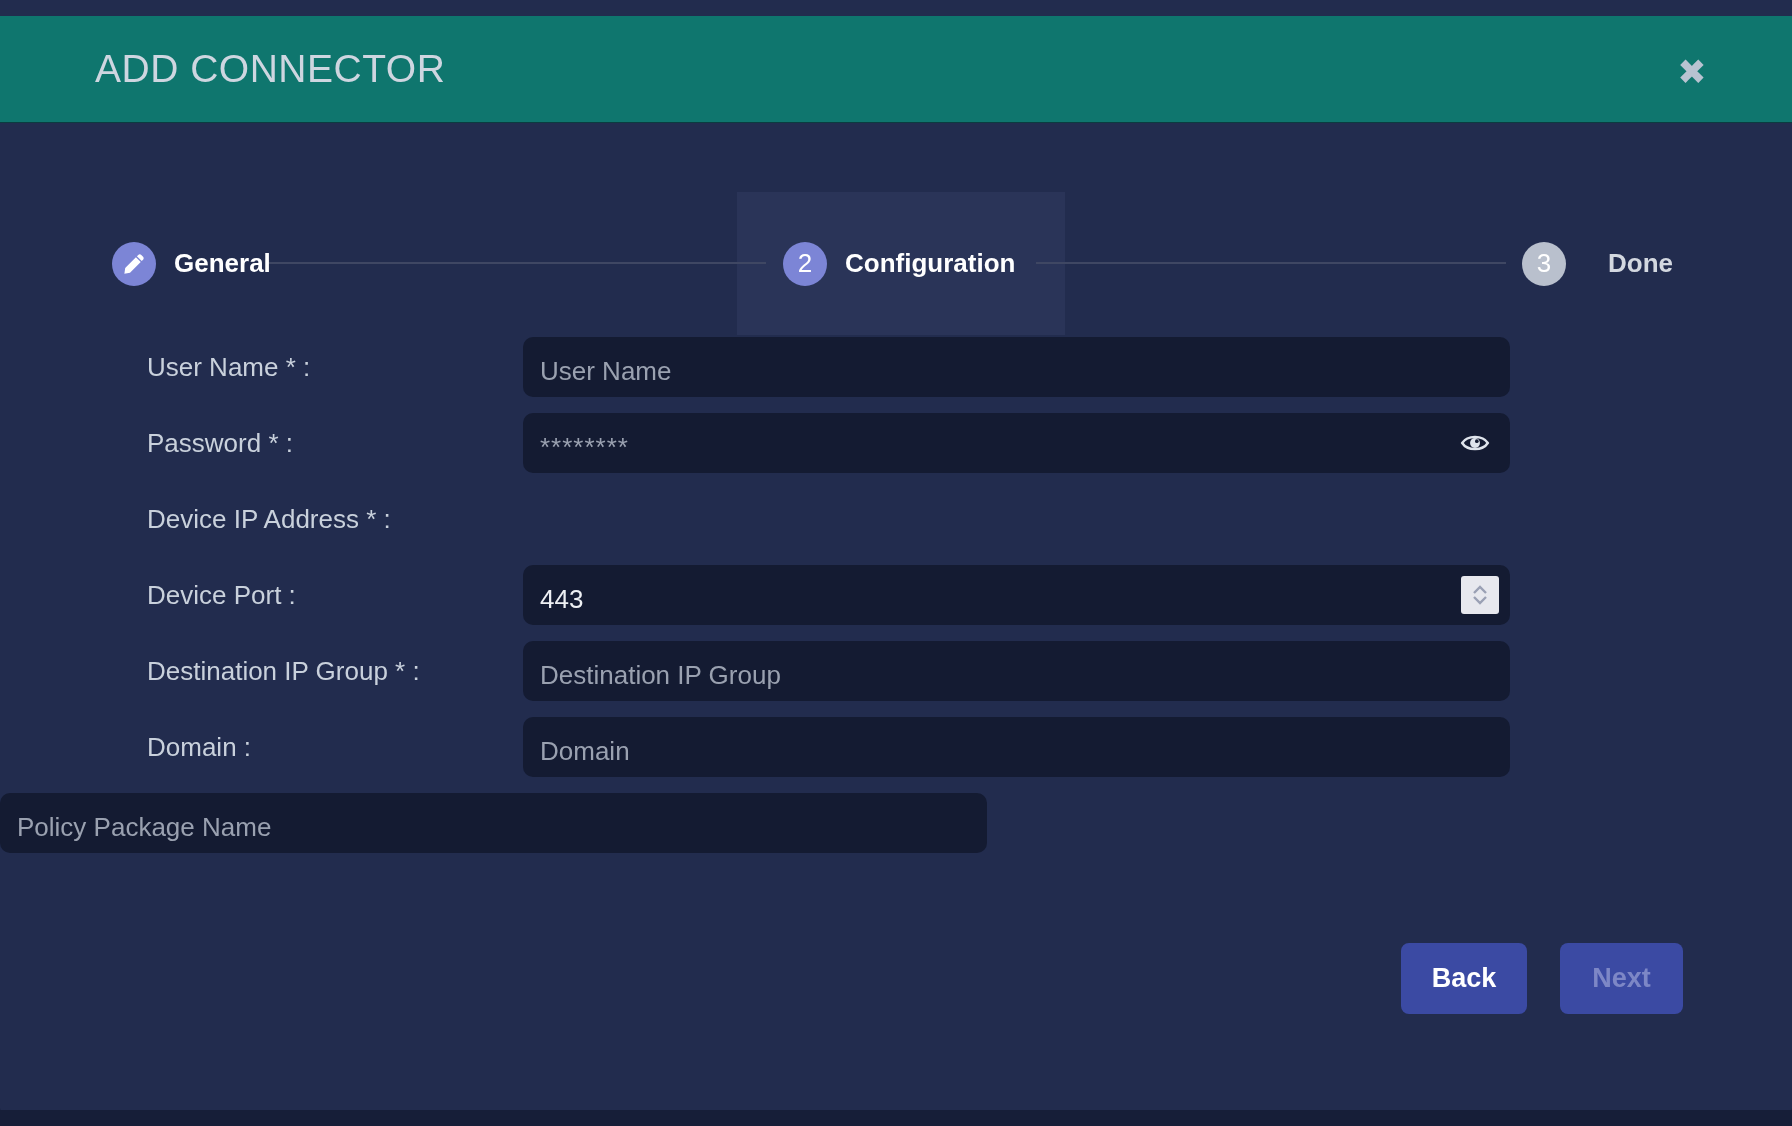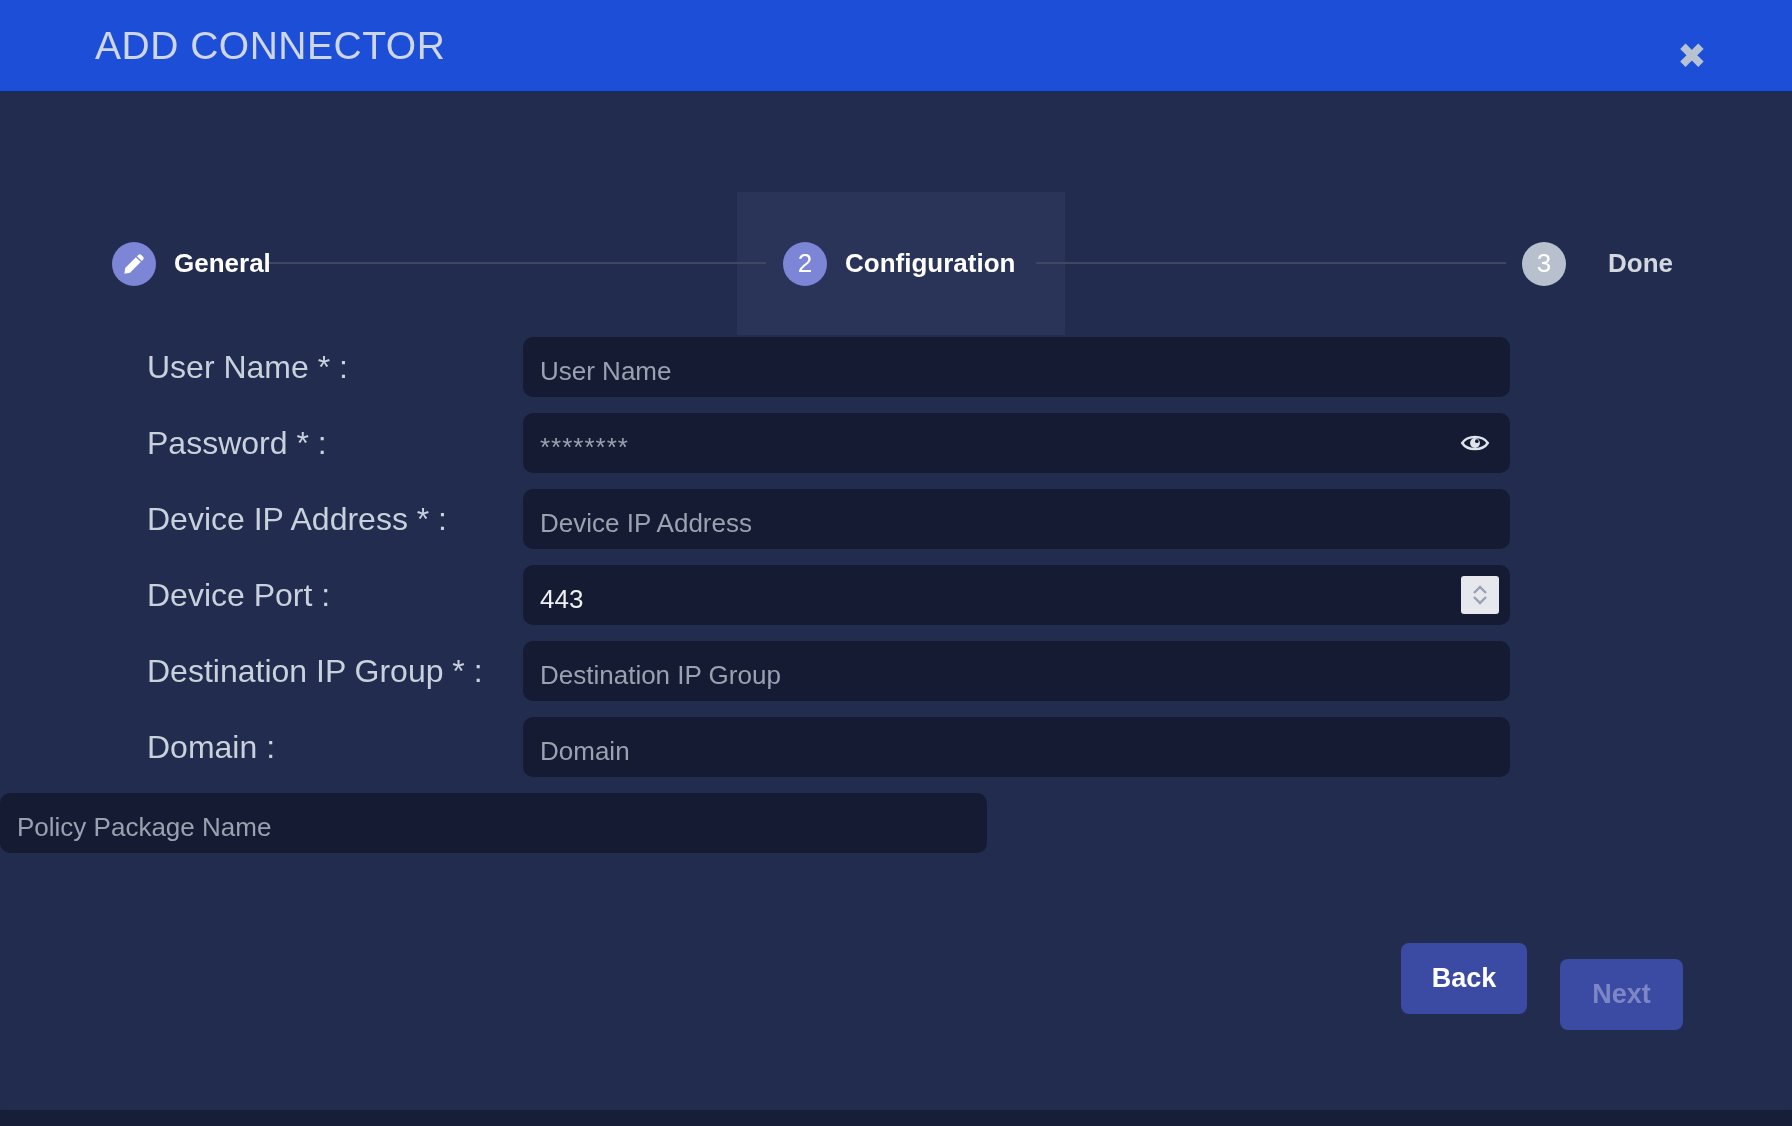--- a/index.html
+++ b/index.html
@@ -8,22 +8,22 @@
     background:#161e38;
     font-family:"Liberation Sans","DejaVu Sans",sans-serif;
     -webkit-font-smoothing:antialiased;
   }
   .modal{
     position:absolute;left:0;top:0;width:1792px;height:1118px;
     background:#222c4e;border-radius:0 0 10px 10px;
   }
   
   .modal-header{
-    position:absolute;left:0;top:0;width:100%;height:92px;
-    background:#1d4ed8;border-bottom:1px solid rgba(9,13,27,.55);
+    position:absolute;left:0;top:16px;width:100%;height:107px;
+    background:#0f766e;border-bottom:1px solid rgba(9,13,27,.55);
     box-sizing:border-box;
   }
   .modal-title{
     position:absolute;left:95px;top:50%;transform:translateY(-50%);
     font-size:39px;letter-spacing:.5px;color:#ced6e0;font-weight:400;
   }
   .close-btn{
     position:absolute;top:33px;right:78px;width:44px;height:44px;
     display:flex;align-items:center;justify-content:center;
     color:#b8c3d1;font-size:35px;cursor:pointer;line-height:1;
@@ -53,21 +53,21 @@
   .line-1{left:266px;width:500px;}
   .line-2{left:1036px;width:470px;}
   .pencil-svg{width:22px;height:22px;display:block;}
   
   .form{position:absolute;left:0;top:337px;width:100%;}
   .form-row{
     display:flex;align-items:center;margin-bottom:16px;height:60px;
   }
   .form-label{
     width:523px;padding-left:147px;box-sizing:border-box;
-    font-size:32px;color:#c9d1dc;white-space:nowrap;
+    font-size:26px;color:#c9d1dc;white-space:nowrap;
   }
   .input-wrap{position:relative;width:987px;height:60px;}
   .input-wrap input{
     width:100%;height:100%;box-sizing:border-box;
     background:#141b32;border:none;border-radius:10px;
     padding:8px 60px 0 17px;
     font-family:"Liberation Sans","DejaVu Sans",sans-serif;
     font-size:26px;color:#eef0f4;outline:none;
   }
   .input-wrap input::placeholder{color:#9aa1b0;opacity:1;}
@@ -85,21 +85,21 @@
   
   .footer{
     position:absolute;top:943px;right:109px;display:flex;gap:33px;
   }
   .btn{
     height:71px;border:none;border-radius:8px;background:#3b4aa3;
     font-family:"Liberation Sans","DejaVu Sans",sans-serif;
     font-size:27px;font-weight:700;cursor:pointer;
   }
   .btn-back{width:126px;color:#ffffff;}
-  .btn-next{width:123px;color:#7d87c6;margin-top:16px;}
+  .btn-next{width:123px;color:#7d87c6;}
   .bottom-strip{position:absolute;left:0;bottom:0;width:100%;height:8px;background:#161e38;}
 </style>
 </head>
 <body>
 
 <div class="modal">
 
   <div class="modal-header">
     <div class="modal-title">ADD CONNECTOR</div>
     <div class="close-btn">✖</div>
@@ -146,23 +146,20 @@
             <svg width="30" height="22" viewBox="0 0 16 12">
               <path d="M1 6 C3.8 1.6 12.2 1.6 15 6 C12.2 10.4 3.8 10.4 1 6 Z" fill="none" stroke="#dfe4ec" stroke-width="1.3"></path>
               <circle cx="8" cy="6" r="2.7" fill="#dfe4ec"></circle>
               <circle cx="9" cy="5" r="1" fill="#141b32"></circle>
             </svg>
           </span></div>
     </div>
 
     <div class="form-row">
       <div class="form-label">Device IP Address * :</div>
-      <div class="input-wrap">
-        <input type="text" placeholder="Device IP Address" style="">
-      </div>
     </div>
 
     <div class="form-row">
       <div class="form-label">Device Port :</div>
       <div class="input-wrap">
         <input type="text" value="443" style="">
       <span class="num-stepper">
             <svg width="16" height="9" viewBox="0 0 16 9">
               <polyline points="2,8 8,2 14,8" fill="none" stroke="#9aa0b4" stroke-width="2.4"></polyline>
             </svg>

